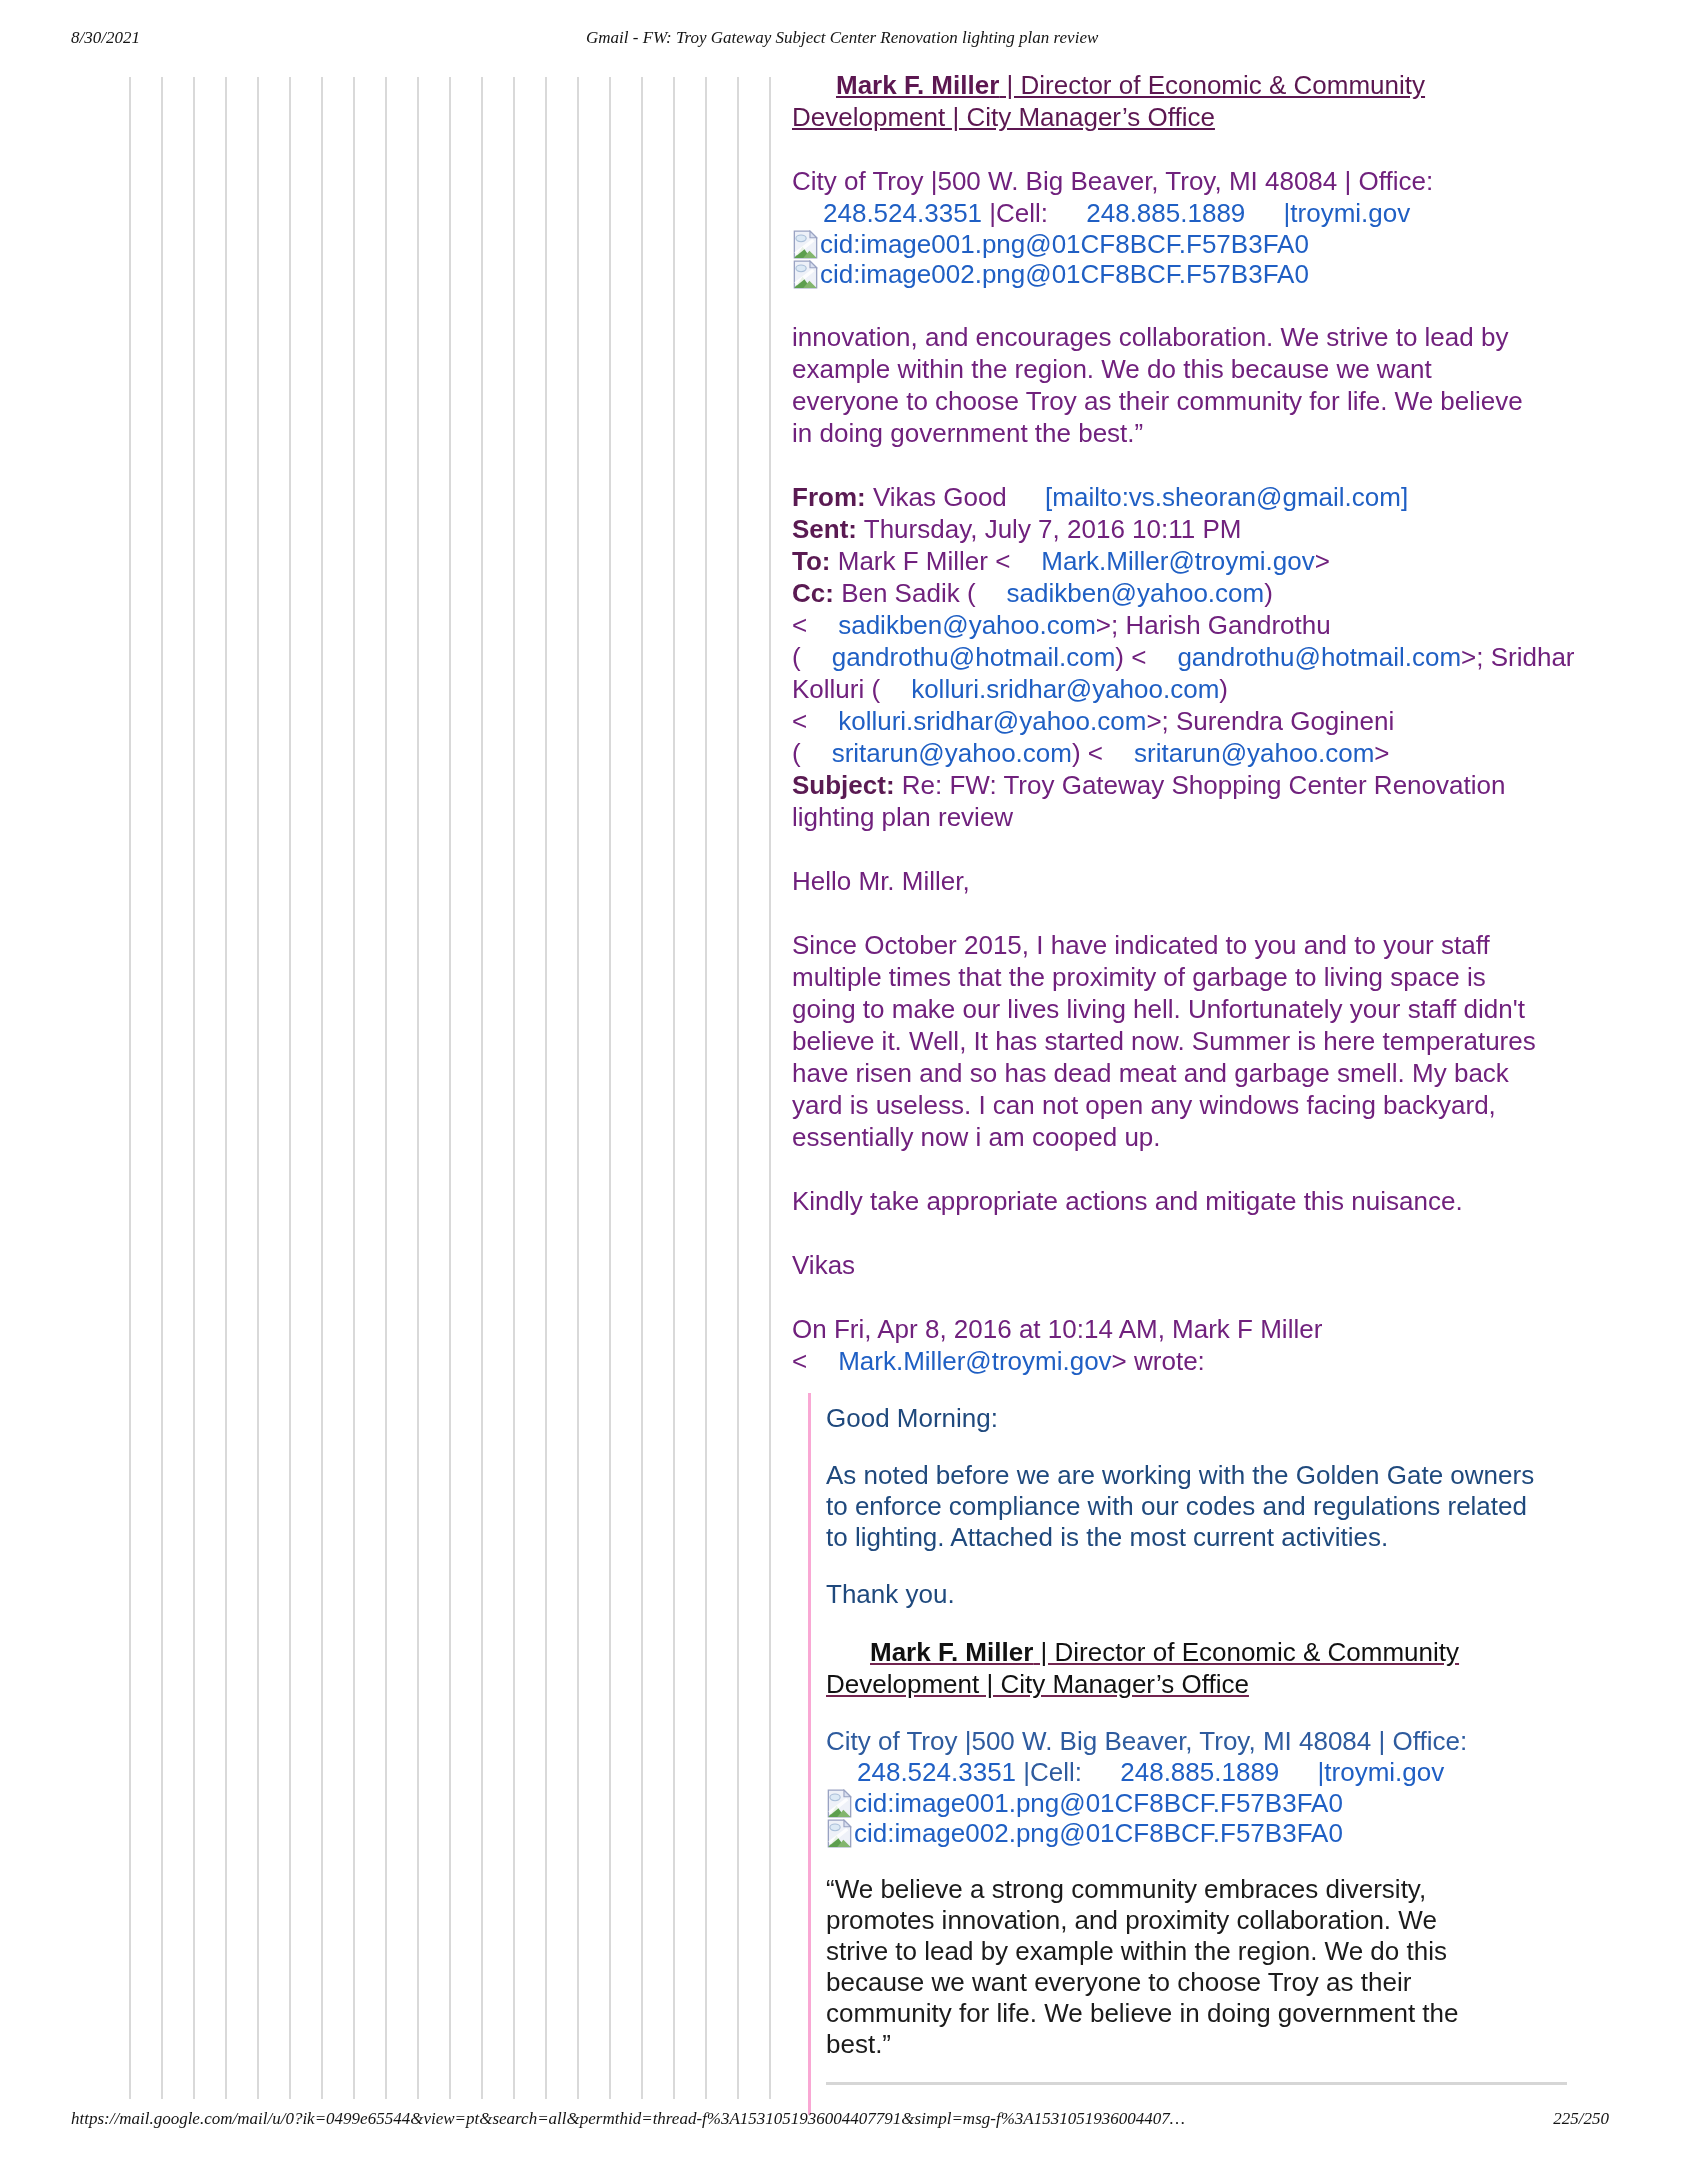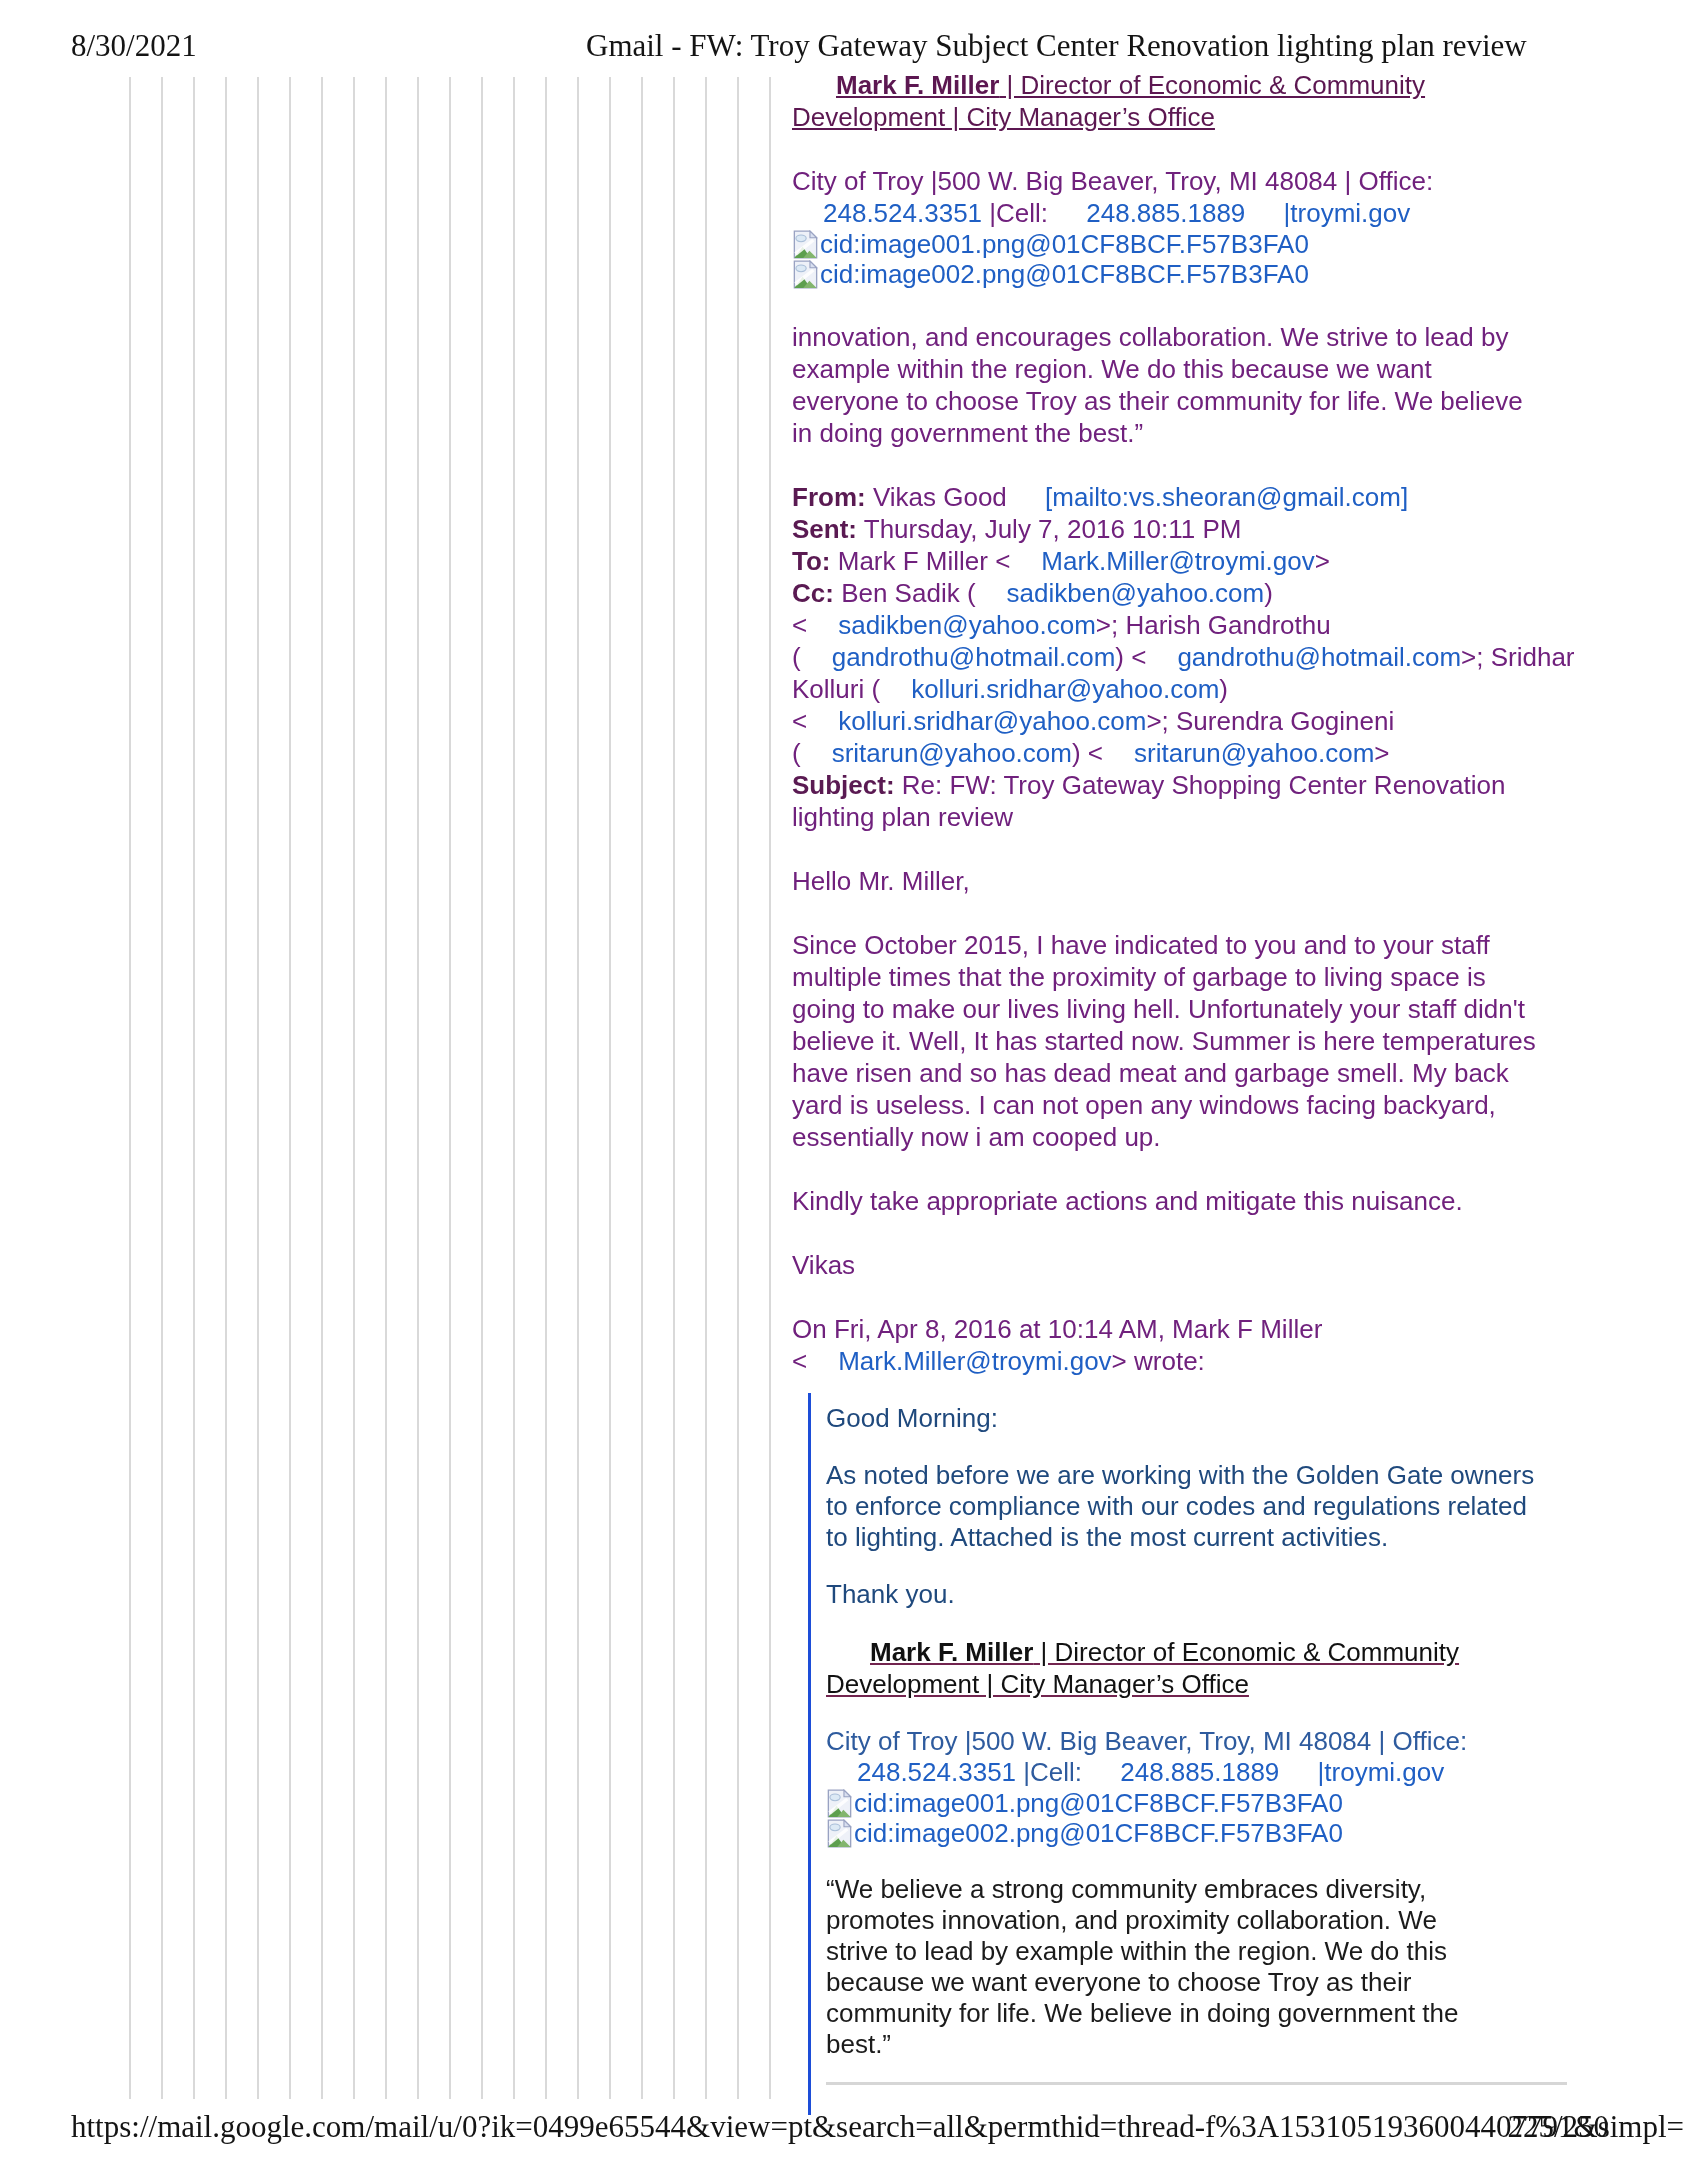--- a/index.html
+++ b/index.html
@@ -12,21 +12,21 @@
     --grid:#d9d9d9;
   }
   html,body{margin:0;padding:0;}
   body{
     width:1683px;height:2178px;position:relative;background:#ffffff;
     font-family:"Liberation Sans",sans-serif;color:var(--purple);
     overflow:hidden;
   }
   .print-chrome{
     position:absolute;font-family:"Liberation Serif",serif;color:#141414;
-    font-size:31px;white-space:nowrap;
+    font-size:17px;white-space:nowrap;font-style:italic;
   }
   #print-date{left:71px;top:28px;}
   #print-title{left:586px;top:28px;}
   #footer-url{left:71px;top:2109px;}
   #footer-page{right:74px;top:2109px;}
   #gridlines{
     position:absolute;left:129px;top:77px;width:649px;height:2022px;
     background:repeating-linear-gradient(to right,
       var(--grid) 0,var(--grid) 2px,transparent 2px,transparent 32px);
   }
@@ -45,21 +45,21 @@
   }
   .sig-heading .name{font-weight:bold;margin-left:44px;}
   .sig-heading.black{color:#111111;text-decoration-color:#72244f;}
   .mb{margin-bottom:32px;}
   .cid-row{display:flex;align-items:center;height:30px;white-space:nowrap;color:var(--link);}
   .cid-row svg{margin-right:1px;flex:0 0 auto;}
   .quote-purple{color:var(--purple);}
   .quote-black{color:var(--black);}
   .hdr-line{white-space:nowrap;}
   #blockquote{
-    margin-left:16px;border-left:3px solid #1d4ed8;padding-left:15px;
+    margin-left:16px;border-left:3px solid #f9a8d4;padding-left:15px;
     padding-top:10px;padding-bottom:30px;color:var(--quote);
     font-size:26px;line-height:31px;margin-top:16px;
   }
   #blockquote .mb{margin-bottom:26px;}
   #bq-rule{border:0;border-top:3px solid #d6d6d6;width:741px;margin:22px 0 0 0;}
 </style>
 </head>
 <body>
 
 <div id="print-date" class="print-chrome">8/30/2021</div>

